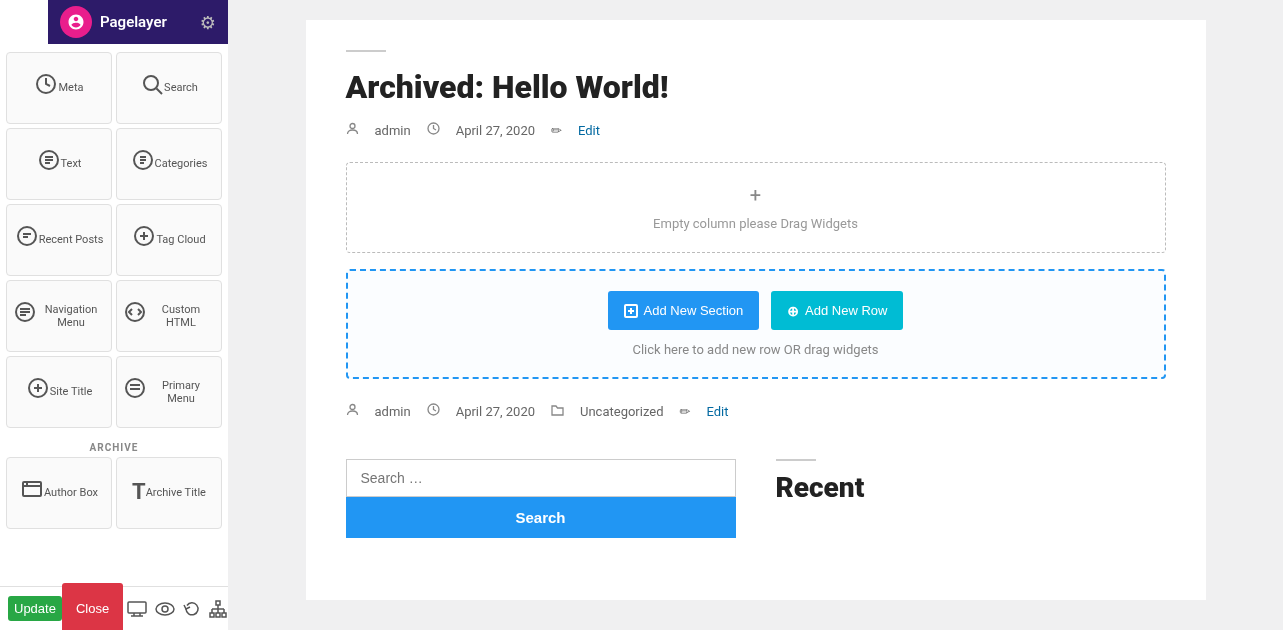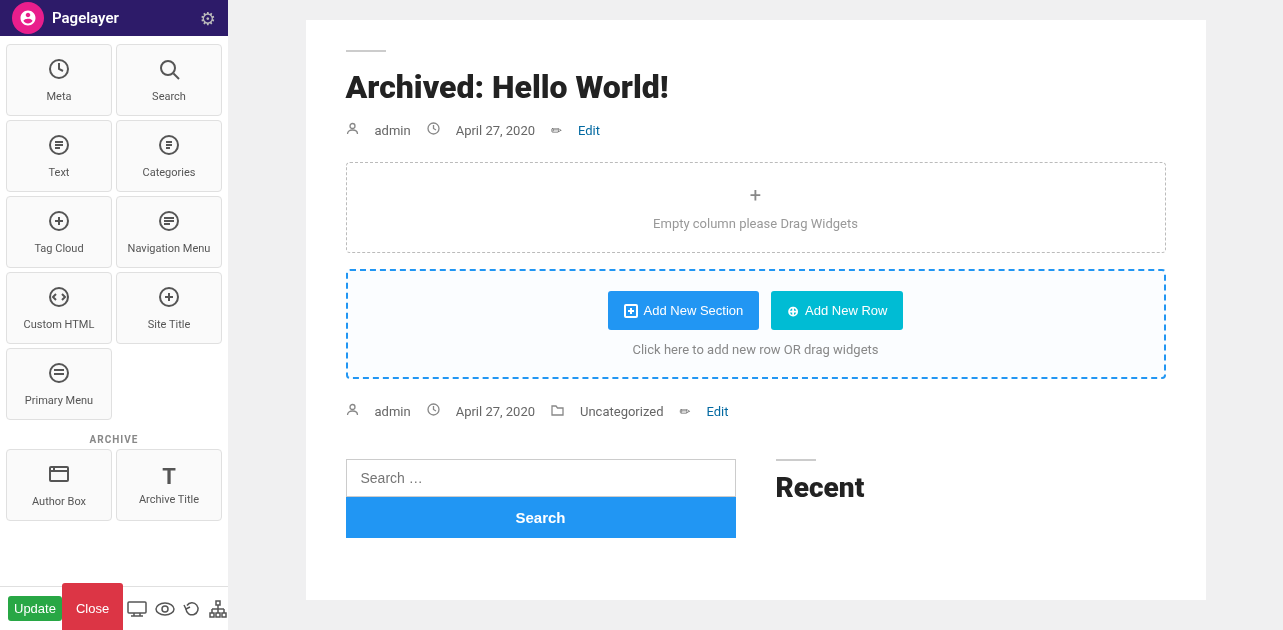--- a/index.html
+++ b/index.html
@@ -11,26 +11,27 @@
       background: #fff;
       display: flex;
       flex-direction: column;
       height: 630px;
       overflow: hidden;
       flex-shrink: 0;
     }
 
     .sidebar-header {
       background: #2d1b69;
-      height: 36px;
+      height: 44px;
       display: flex;
       align-items: center;
       padding: 0 12px;
       justify-content: space-between;
       flex-shrink: 0;
+      margin-left: 48px;
     }
 
     .sidebar-header-left {
       display: flex;
       align-items: center;
       gap: 8px;
     }
 
     .pagelayer-logo {
       width: 32px;
@@ -68,21 +69,21 @@
 
     .widget-grid {
       display: grid;
       grid-template-columns: 1fr 1fr;
       gap: 4px;
       margin-bottom: 8px;
     }
 
     .widget-item {
       display: flex;
-      flex-direction: column;
+      flex-direction: row;
       align-items: center;
       justify-content: center;
       padding: 10px 6px;
       border: 1px solid #e0e0e0;
       border-radius: 4px;
       cursor: pointer;
       background: #fafafa;
       min-height: 72px;
       position: relative;
     }
@@ -405,20 +406,29 @@
       <div class="widget-item">
         <div class="widget-icon">
           <svg width="24" height="24" viewBox="0 0 24 24" fill="none" stroke="#555" stroke-width="2">
               <circle cx="12" cy="12" r="9"></circle>
               <path d="M9 9h6M9 12h6M9 15h4"></path>
             </svg>
         </div>
         <span class="widget-label">Categories</span>
       </div>
 
+      <div class="widget-item">
+        <div class="widget-icon">
+          <svg width="24" height="24" viewBox="0 0 24 24" fill="none" stroke="#555" stroke-width="2">
+              <circle cx="12" cy="12" r="9"></circle>
+              <path d="M8 10h8M8 13h5"></path>
+            </svg>
+        </div>
+        <span class="widget-label">Recent Posts</span>
+      </div>
 
 
 
       <div class="widget-item">
         <div class="widget-icon">
           <svg width="24" height="24" viewBox="0 0 24 24" fill="none" stroke="#555" stroke-width="2">
               <circle cx="12" cy="12" r="9"></circle>
               <path d="M8 12h8M12 8v8"></path>
             </svg>
         </div>

